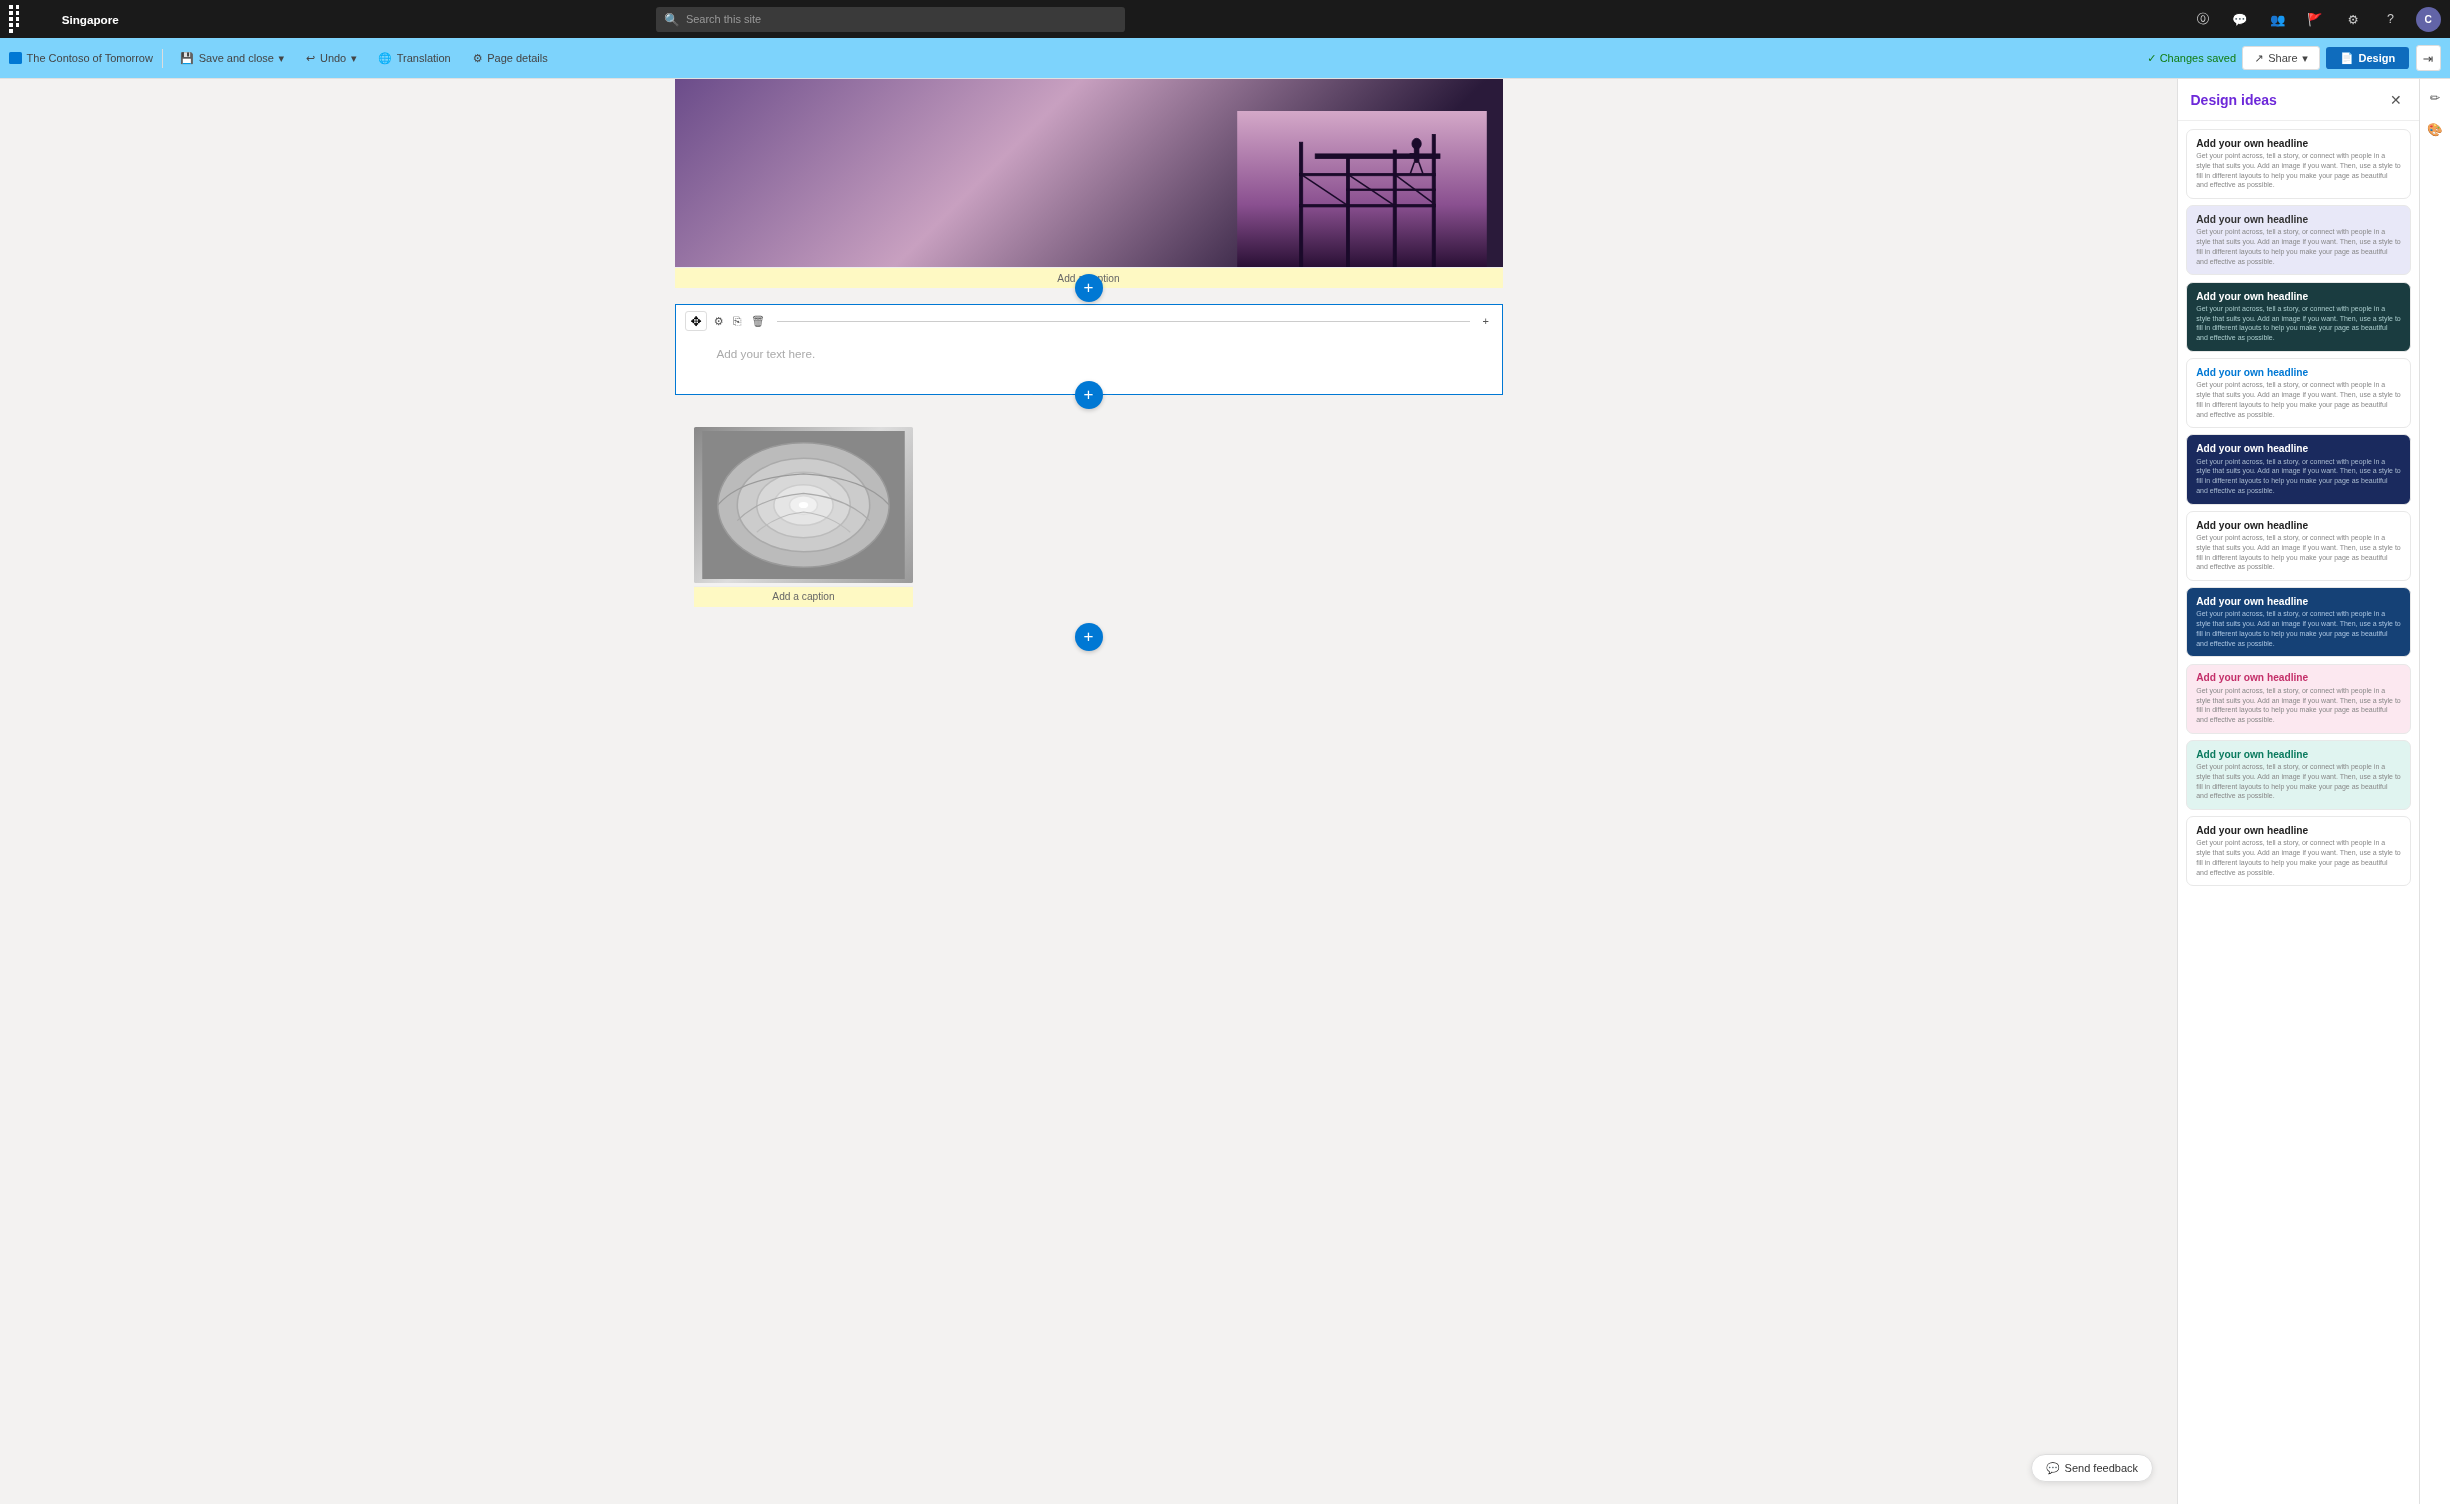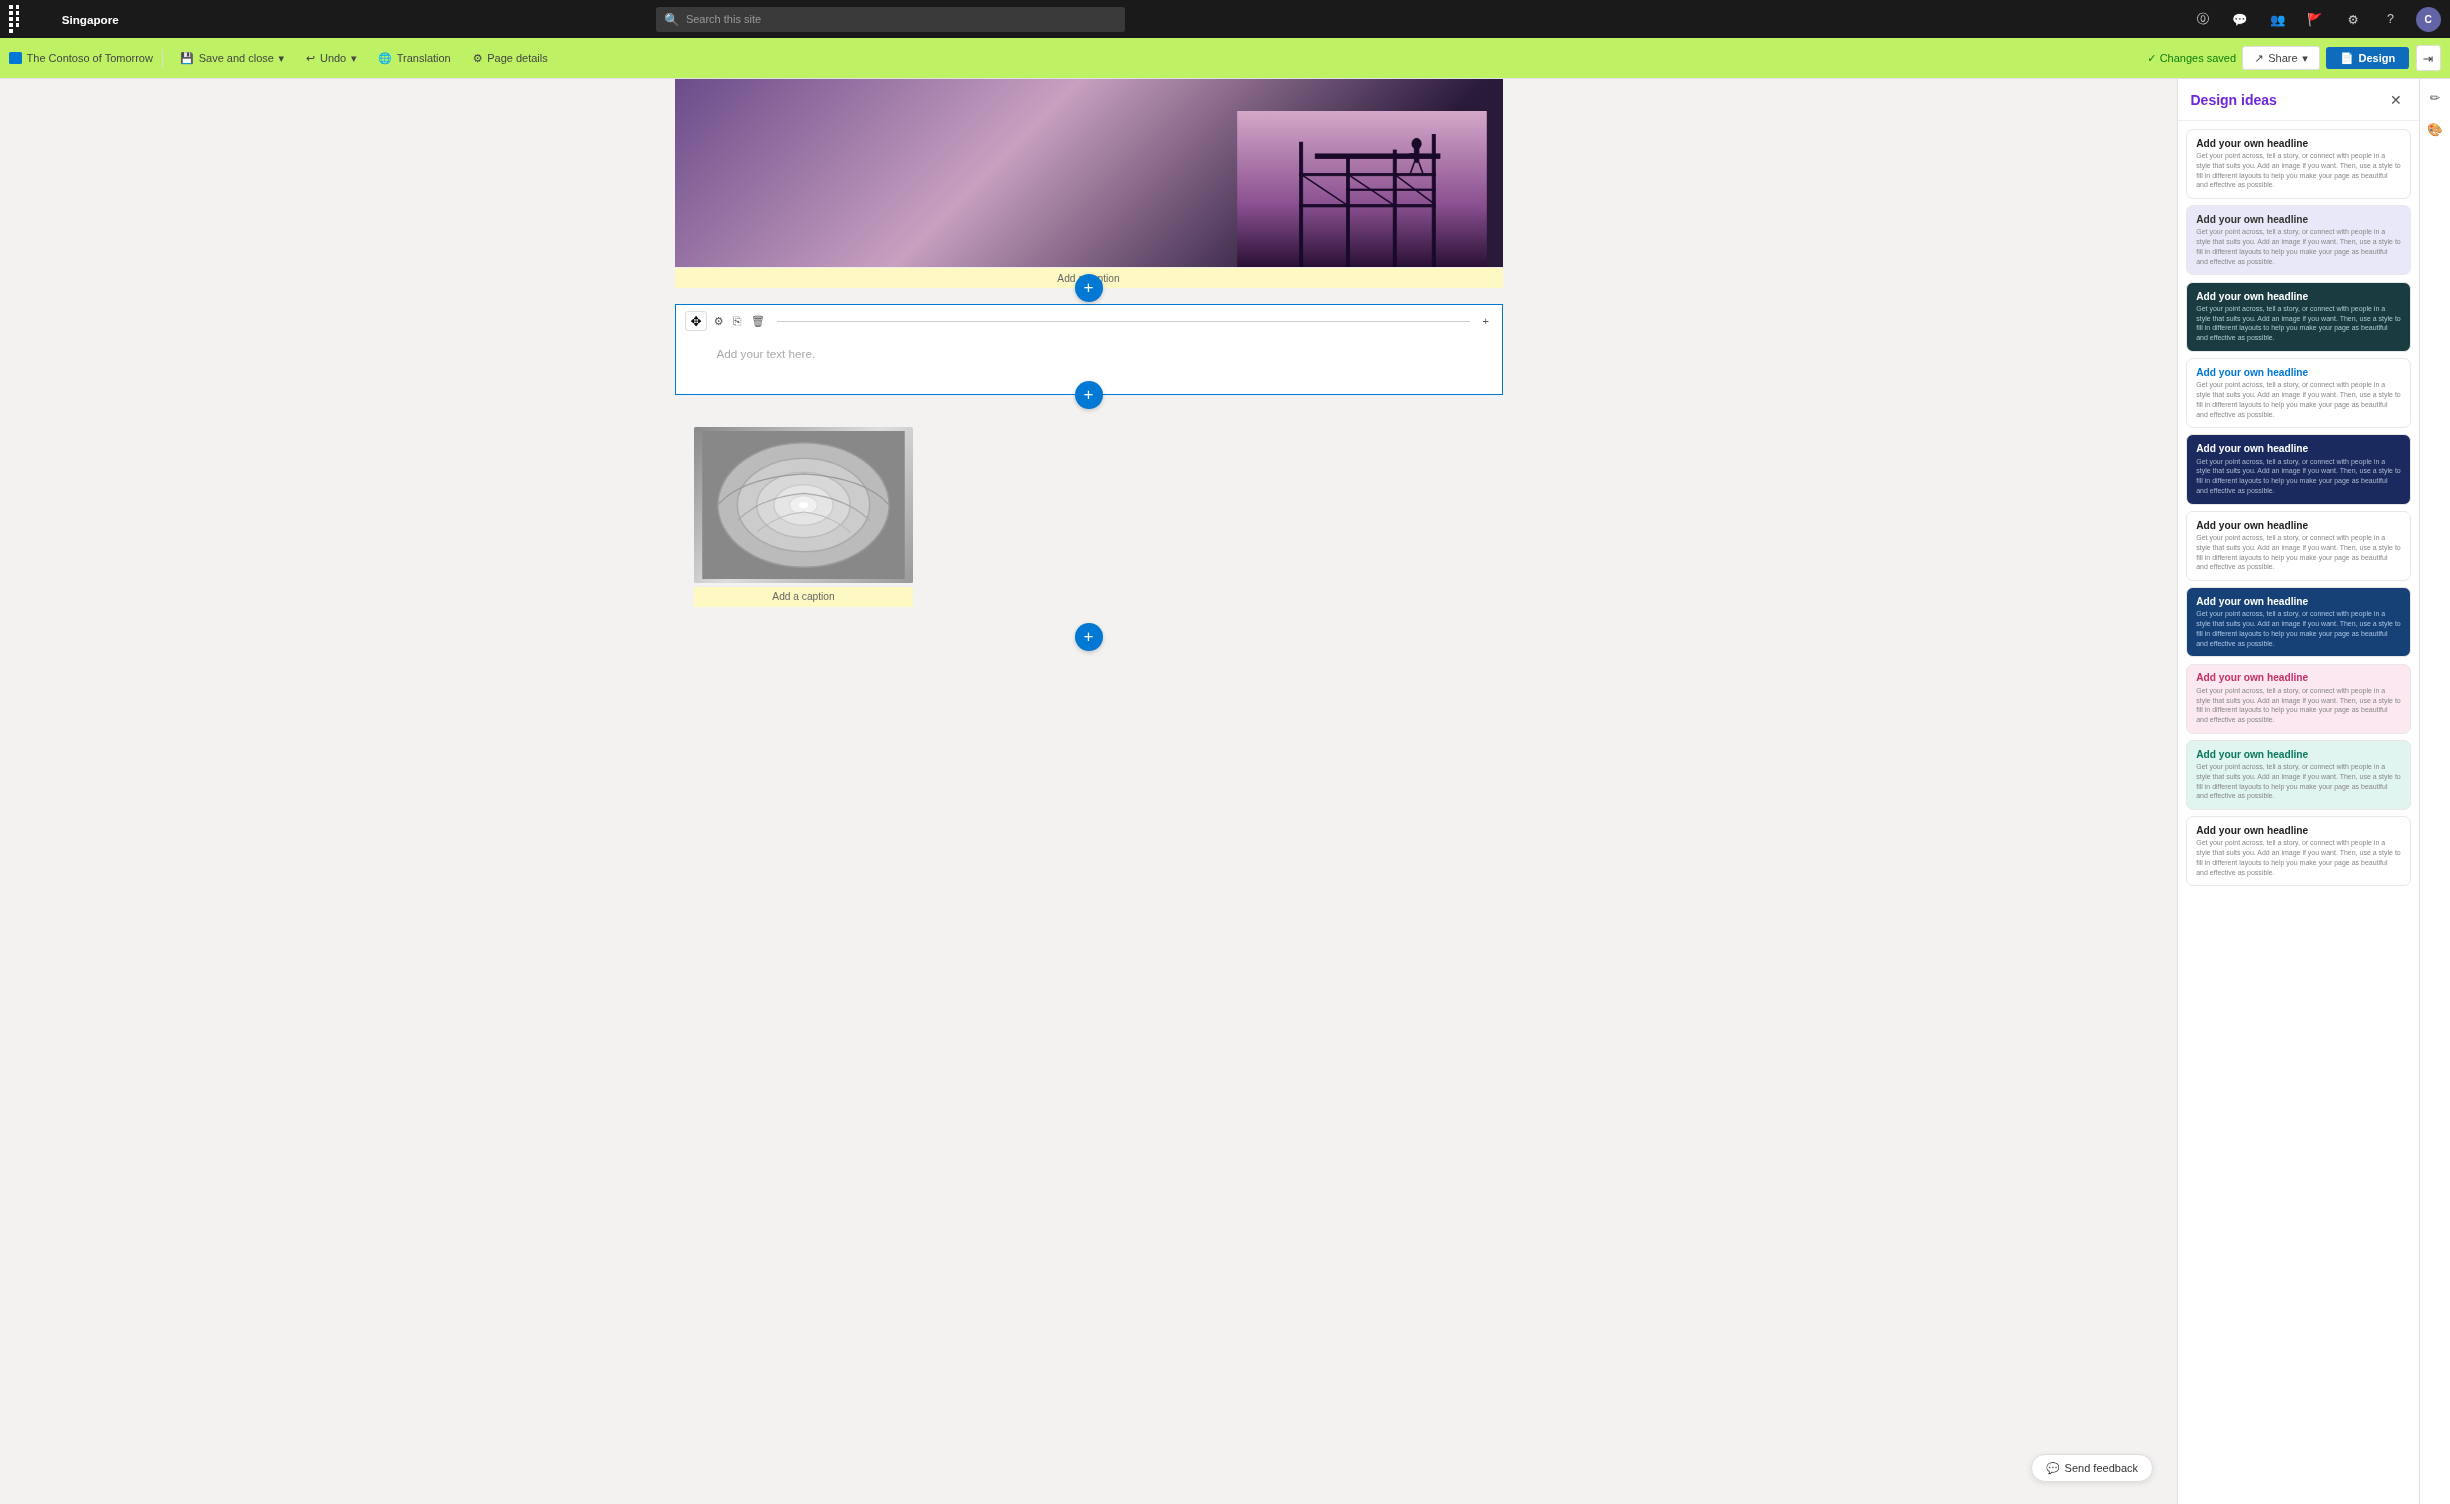--- a/index.html
+++ b/index.html
@@ -38,21 +38,21 @@
       font-size: 11px;
       flex: 1;
     }
     .search-bar input::placeholder { color: #999; }
     .nav-icons { display: flex; gap: 12.5px; margin-left: auto; align-items: center; }
     .nav-icon { color: #ccc; font-size: 12.5px; cursor: pointer; width: 25px; height: 25px; display: flex; align-items: center; justify-content: center; }
     .avatar { width: 25px; height: 25px; border-radius: 50%; background: #6264a7; display: flex; align-items: center; justify-content: center; color: #fff; font-size: 10.2px; font-weight: 600; cursor: pointer; }
 
     
     .toolbar {
-      background: #bef264;
+      background: #7dd3fc;
       height: 41px;
       display: flex;
       align-items: center;
       padding: 0 9.4px;
       border-bottom: 0.8px solid #e0e0e0;
       gap: 6.3px;
     }
     .toolbar-left { display: flex; align-items: center; gap: 6.3px; }
     .breadcrumb-item { display: flex; align-items: center; gap: 4.7px; font-size: 11px; color: #444; cursor: pointer; }
     .breadcrumb-item .favicon { width: 12.5px; height: 12.5px; background: #0078d4; border-radius: 1.6px; }

